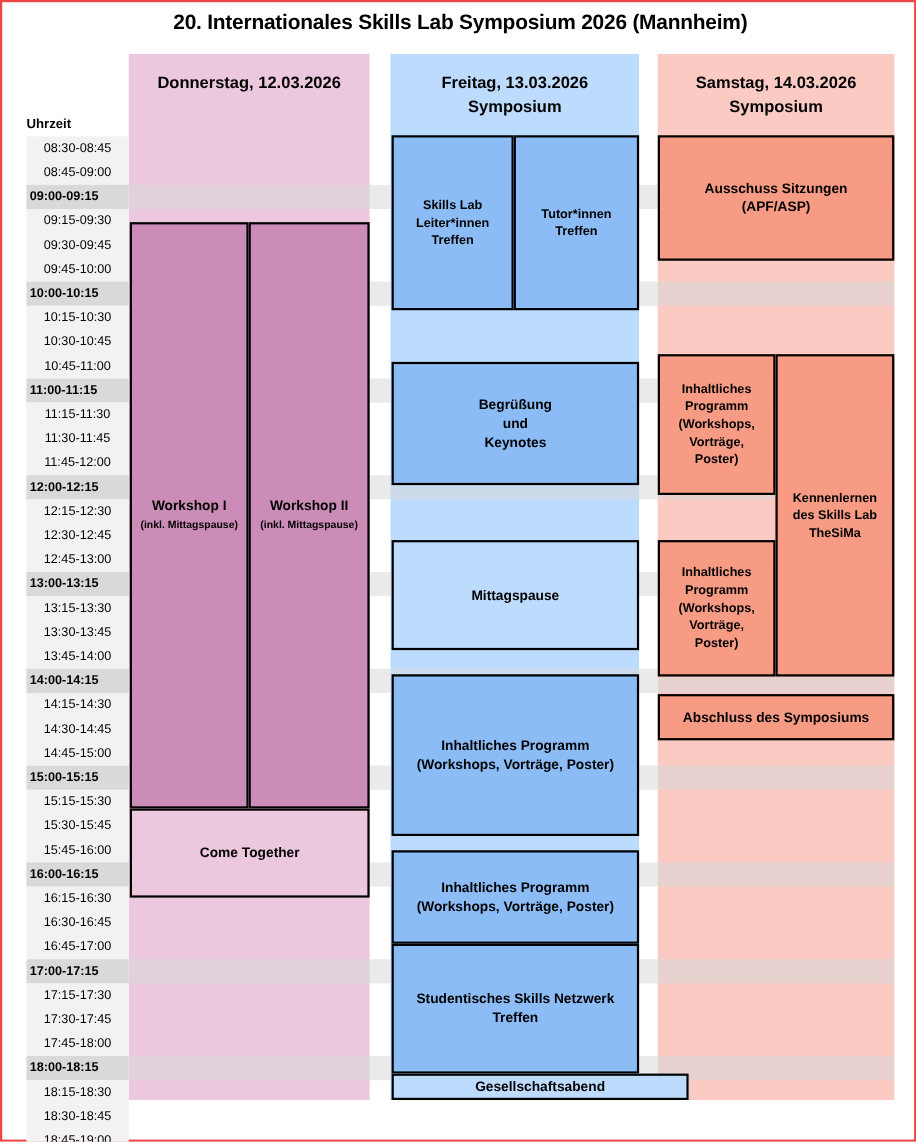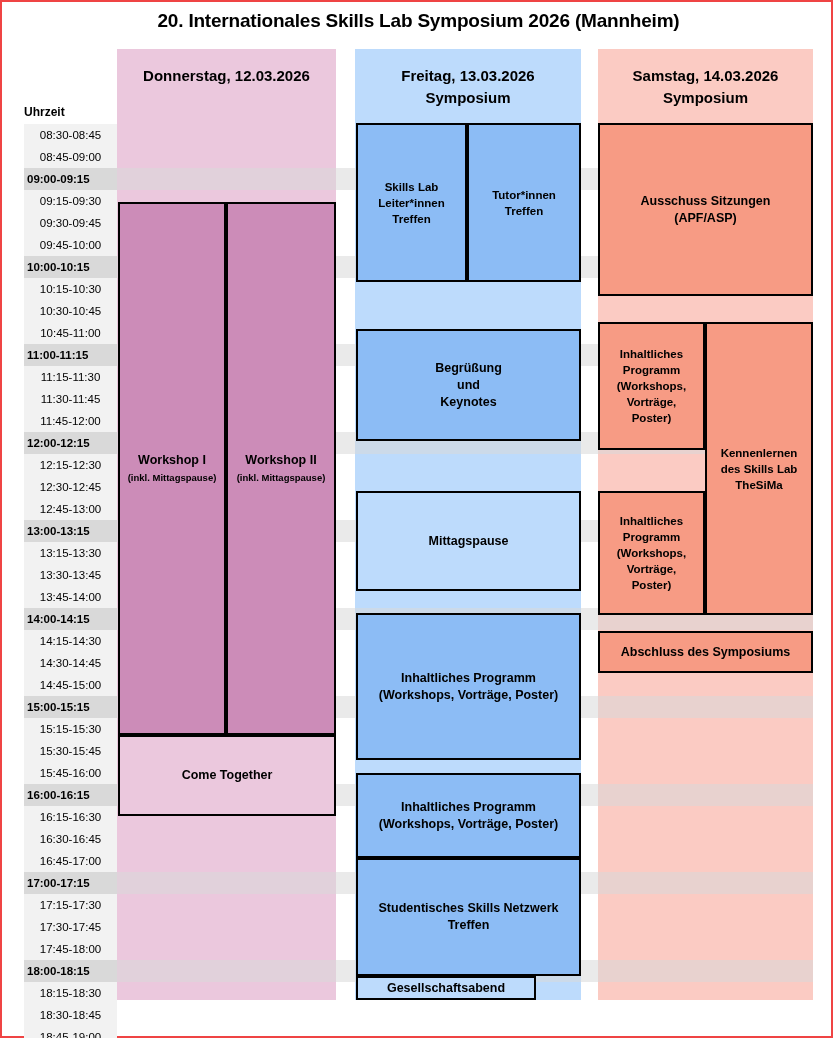--- a/index.html
+++ b/index.html
@@ -193,25 +193,25 @@
   </div>
   <div class="ev" id="ev-prog1" style="left:354px; top:611px; width:225px; height:147px; background:#8CBCF5;">
     <span class="ml">Inhaltliches Programm<br>(Workshops, Vorträge, Poster)</span>
   </div>
   <div class="ev" id="ev-prog2" style="left:354px; top:771px; width:225px; height:85px; background:#8CBCF5;">
     <span class="ml">Inhaltliches Programm<br>(Workshops, Vorträge, Poster)</span>
   </div>
   <div class="ev" id="ev-netzwerk" style="left:354px; top:856px; width:225px; height:118px; background:#8CBCF5;">
     <span class="ml">Studentisches Skills Netzwerk<br>Treffen</span>
   </div>
-  <div class="ev" id="ev-gesell" style="left:354px; top:974px; width:180px; height:24px; background:#BDDBFC;">
+  <div class="ev" id="ev-gesell" style="left:354px; top:974px; width:270px; height:24px; background:#BDDBFC;">
     <span>Gesellschaftsabend</span>
   </div>
 
-  <div class="ev" id="ev-ausschuss" style="left:596px; top:121px; width:215px; height:173px; background:#F79B84;">
+  <div class="ev" id="ev-ausschuss" style="left:596px; top:121px; width:215px; height:114px; background:#F79B84;">
     <span class="ml">Ausschuss Sitzungen<br>(APF/ASP)</span>
   </div>
   <div class="ev small" id="ev-satprog1" style="left:596px; top:320px; width:107px; height:128px; background:#F79B84;">
     <span class="ml">Inhaltliches<br>Programm<br>(Workshops,<br>Vorträge,<br>Poster)</span>
   </div>
   <div class="ev small" id="ev-satprog2" style="left:596px; top:489px; width:107px; height:124px; background:#F79B84;">
     <span class="ml">Inhaltliches<br>Programm<br>(Workshops,<br>Vorträge,<br>Poster)</span>
   </div>
   <div class="ev small" id="ev-kennen" style="left:703px; top:320px; width:108px; height:293px; background:#F79B84;">
     <span class="ml">Kennenlernen<br>des Skills Lab<br>TheSiMa</span>

